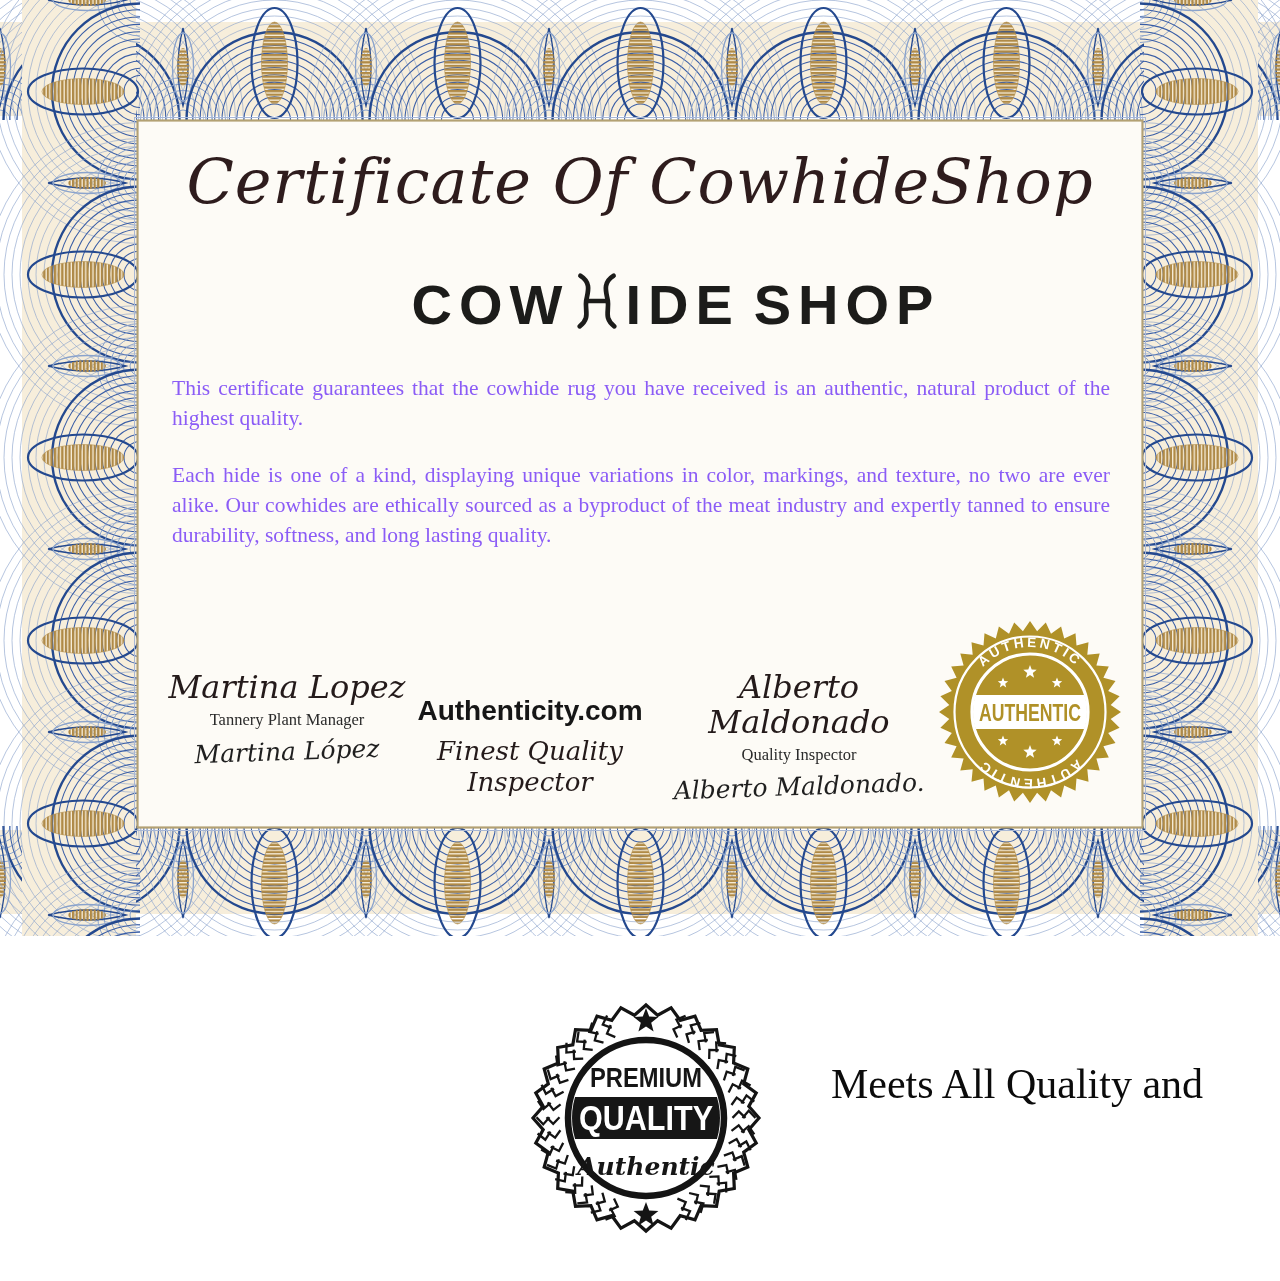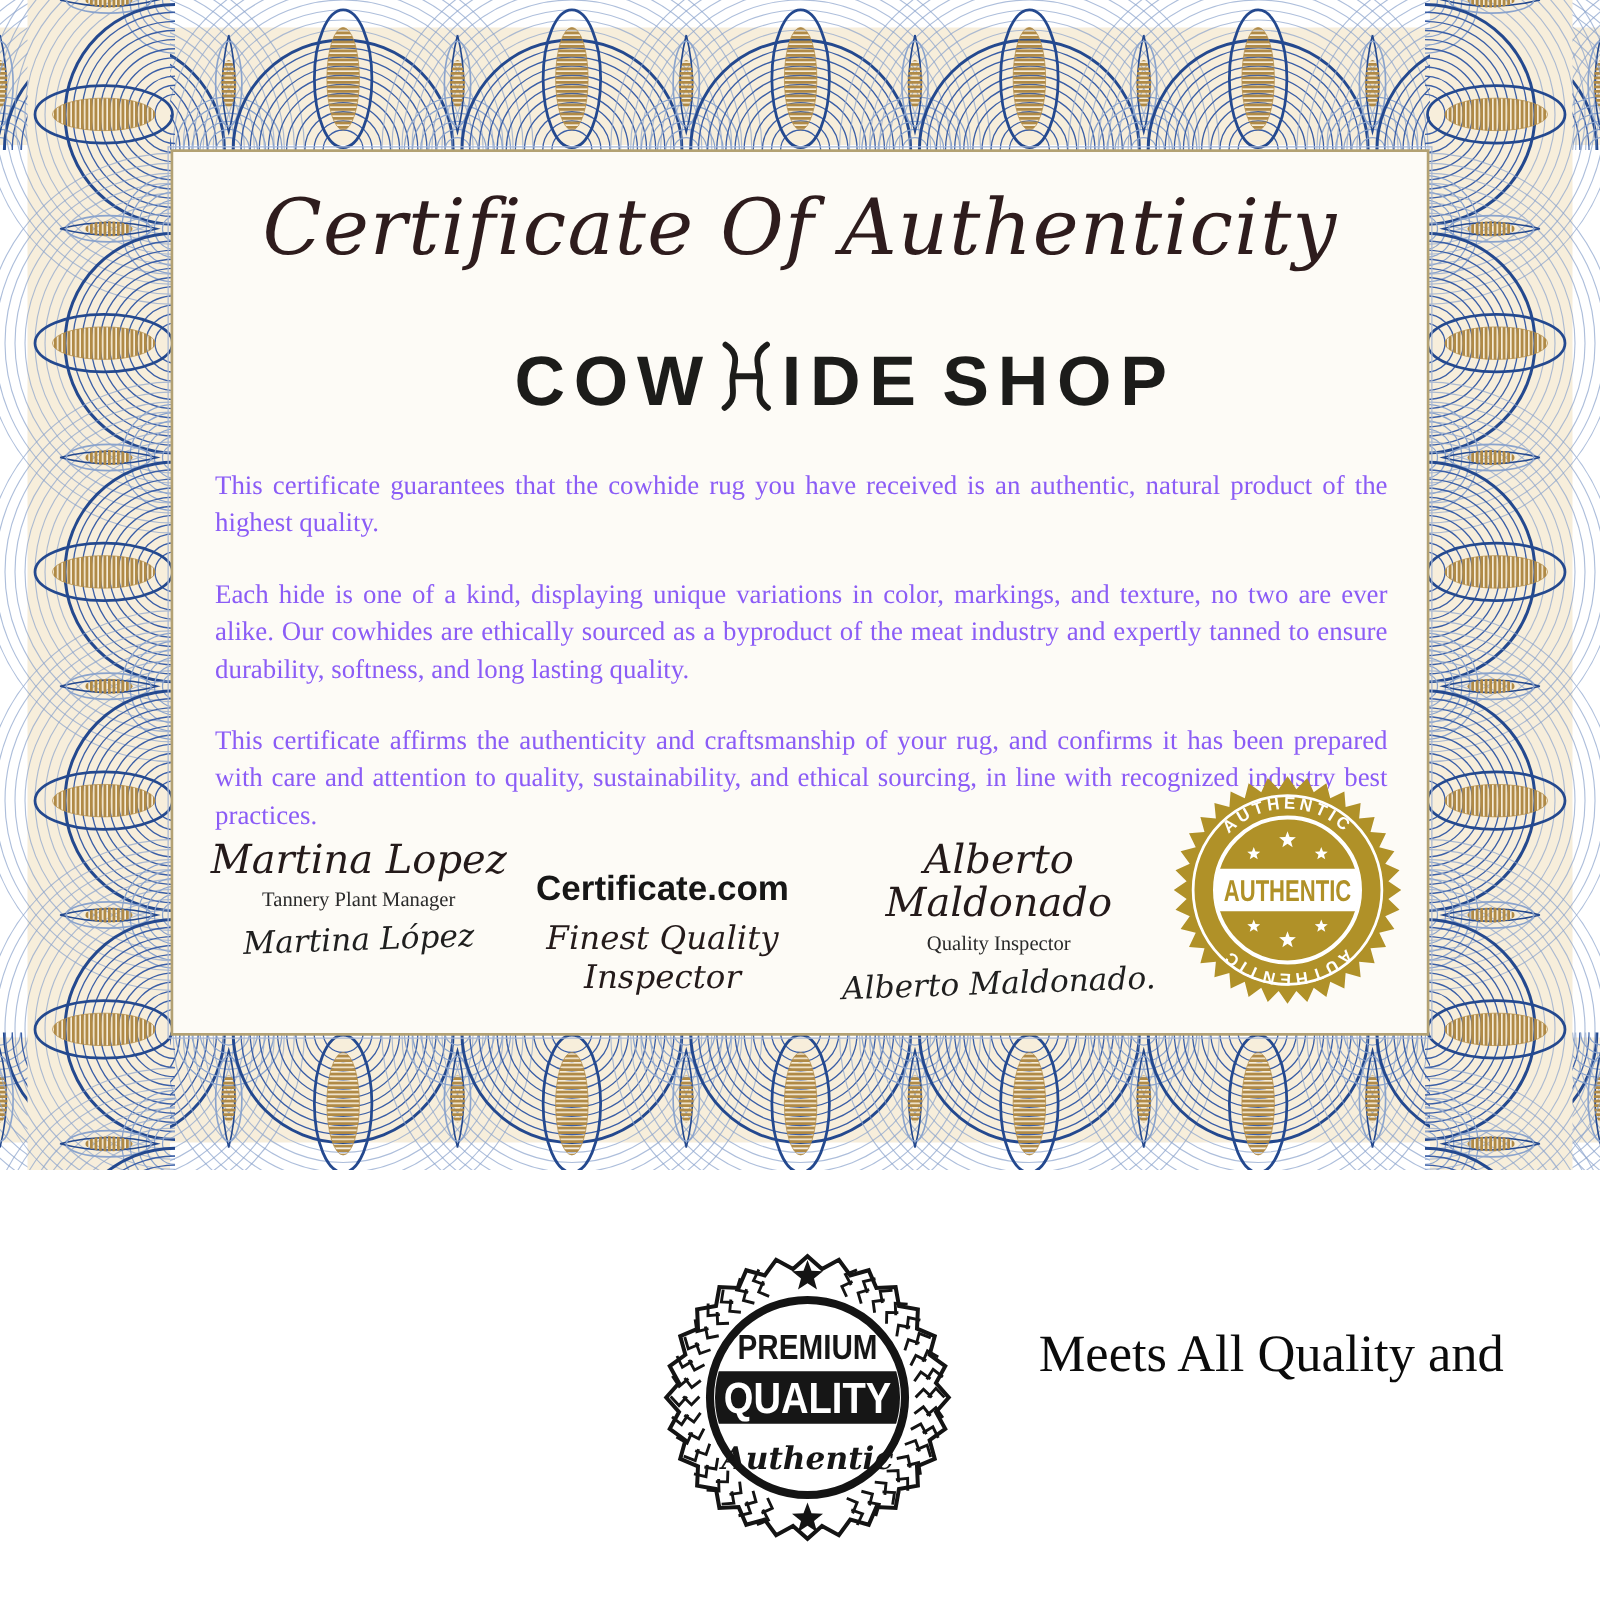--- a/index.html
+++ b/index.html
@@ -1004,50 +1004,49 @@
         <circle cx="1189.5" cy="140" r="81.69999999999999" fill="none" stroke="#3a5ea6" stroke-width="1.05"></circle>
         <circle cx="1189.5" cy="140" r="88" fill="none" stroke="#24498f" stroke-width="2.4"></circle>
         <ellipse cx="1189.5" cy="83" rx="23" ry="55" fill="none" stroke="#24498f" stroke-width="2.2"></ellipse>
         <ellipse cx="1189.5" cy="83" rx="13" ry="41" fill="url(#gstripe)"></ellipse>
         <ellipse cx="1189.5" cy="83" rx="13" ry="41" fill="none" stroke="#b08a46" stroke-width="0.8" opacity="0.7"></ellipse>
       </g>
     <rect x="134.5" y="117.5" width="1011" height="713" fill="none" stroke="#a8b7d4" stroke-width="1"></rect>
     <rect x="137.5" y="120.5" width="1005" height="707" fill="#fdfbf6" stroke="#b3a173" stroke-width="2.2"></rect>
   </svg>
 
-  <div class="cert-title">Certificate Of Authenticity</div>
+  <div class="cert-title">Certificate Of CowhideShop</div>
 
   <div class="logo-row">
     <span>COW</span>
     <svg class="hide-glyph" width="52" height="66" viewBox="0 0 72 80">
       <g fill="none" stroke="#1c1c1a" stroke-width="6.5" stroke-linecap="round">
         <path d="M 13 5 C 29 15, 23 28, 21 40 C 19 53, 27 64, 12 75"></path>
         <path d="M 59 5 C 43 15, 49 28, 51 40 C 53 53, 45 64, 60 75"></path>
         <path d="M 23 40 L 49 40"></path>
       </g>
     </svg>
     <span>IDE</span>
     <span class="logo-gap"></span>
     <span>SHOP</span>
   </div>
 
   <div class="body-copy">
     <p>This certificate guarantees that the cowhide rug you have received is an authentic, natural product of the highest quality.</p>
     <p>Each hide is one of a kind, displaying unique variations in color, markings, and texture, no two are ever alike. Our cowhides are ethically sourced as a byproduct of the meat industry and expertly tanned to ensure durability, softness, and long lasting quality.</p>
-    <p>This certificate affirms the authenticity and craftsmanship of your rug, and confirms it has been prepared with care and attention to quality, sustainability, and ethical sourcing, in line with recognized industry best practices.</p>
   </div>
 
   <div class="sig-block sig-left">
     <div class="sig-name">Martina Lopez</div>
     <div class="sig-role">Tannery Plant Manager</div>
     <div class="sig-script">Martina López</div>
   </div>
 
   <div class="sig-block sig-center">
-    <div class="sig-site">Certificate.com</div>
+    <div class="sig-site">Authenticity.com</div>
     <div class="sig-tagline">Finest Quality Inspector</div>
   </div>
 
   <div class="sig-block sig-right">
     <div class="sig-name">Alberto Maldonado</div>
     <div class="sig-role">Quality Inspector</div>
     <div class="sig-script">Alberto Maldonado.</div>
   </div>
 
   <svg class="gold-seal" width="184" height="184" viewBox="-92 -92 184 184">

